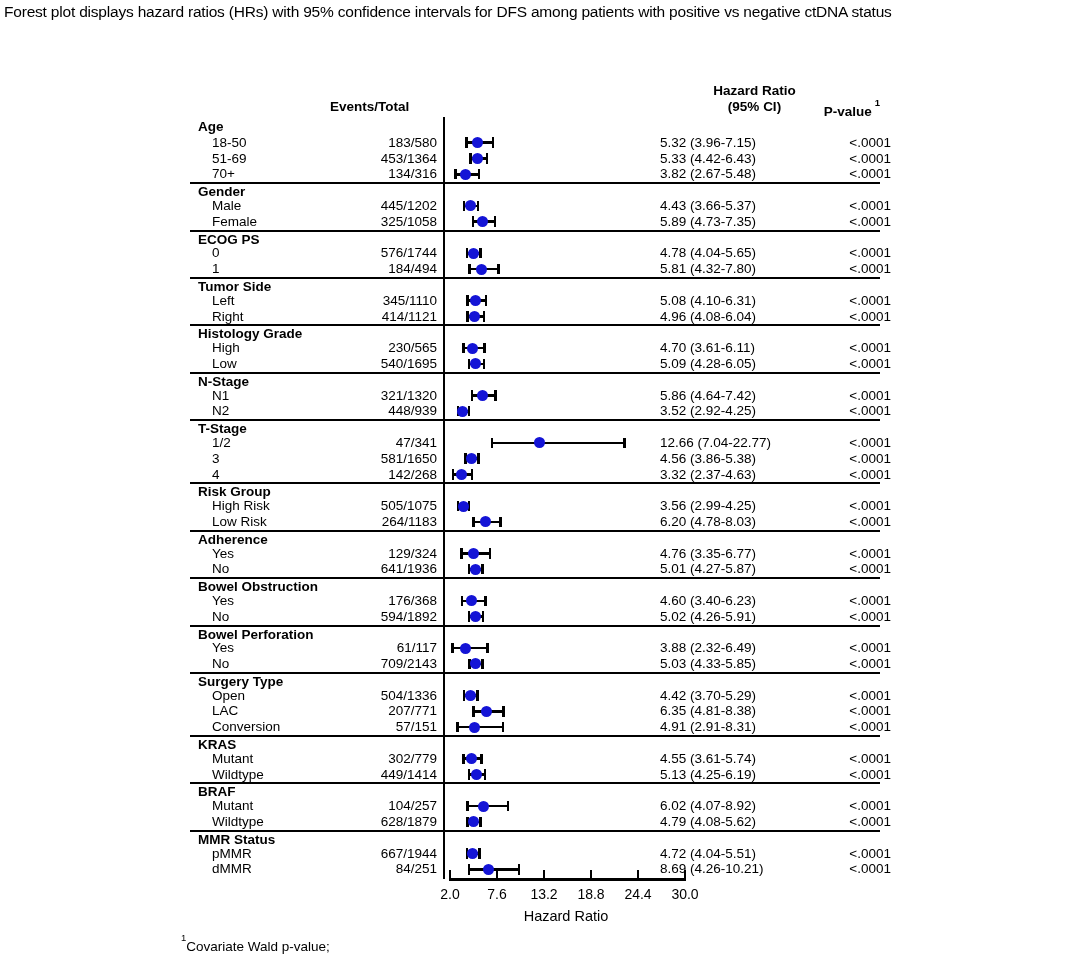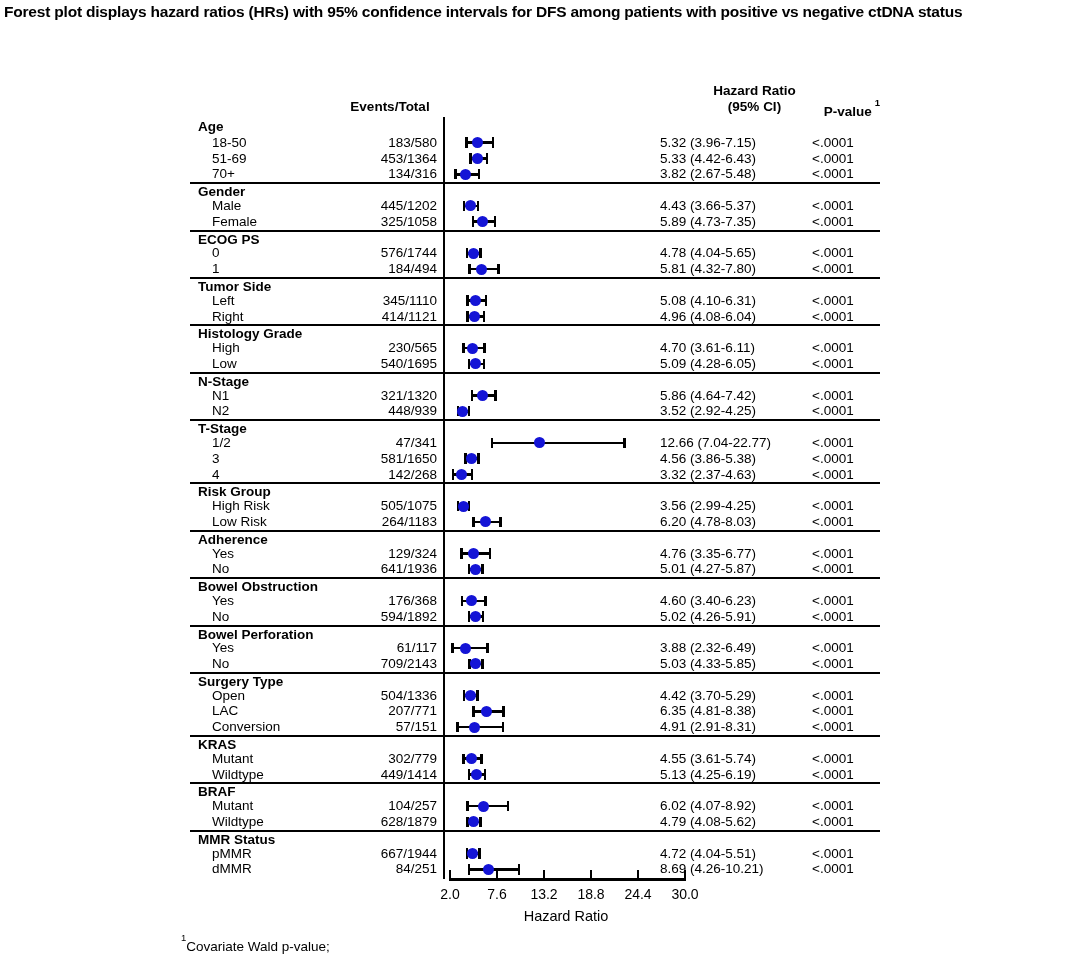--- a/index.html
+++ b/index.html
@@ -1,37 +1,37 @@
 <!DOCTYPE html>
 <html><head>
 <meta charset="utf-8">
 <style>
   *{margin:0;padding:0;box-sizing:border-box}
   body{background:#fff}
   #canvas{position:relative;width:1080px;height:961px;background:#fff;color:#000;
     font-family:"Liberation Sans","DejaVu Sans",sans-serif;overflow:hidden;
     --marker:#1414d6; --line:#000000;}
-  .title{position:absolute;left:4px;top:3px;width:1076px;font-size:15.5px;font-weight:bold;
+  .title{position:absolute;left:4px;top:3px;width:1076px;font-size:15.5px;font-weight:normal;
     white-space:nowrap;letter-spacing:-0.2px}
   .hdr{position:absolute;font-weight:bold;font-size:13.5px;line-height:15.5px;white-space:nowrap}
-  #hdr-events{left:330px;top:99px;width:120px;text-align:center}
+  #hdr-events{left:330px;top:99px;width:120px;text-align:left}
   #hdr-hr{left:672px;top:83px;width:165px;text-align:center}
   #hdr-pv{left:740px;top:99px;width:140px;text-align:right}
   sup{font-size:9.5px;position:relative;top:-4.5px}
   #hdr-pv sup{margin-left:3px}
   #rows{position:absolute;left:190px;top:119px;width:690px}
   .row{position:relative;height:15.8px;font-size:13.5px;line-height:15.8px;white-space:nowrap}
   .row.group{font-weight:bold;border-top:2.5px solid var(--line)}
   .row.group.first{border-top:none}
   .glabel{padding-left:8px;display:inline-block}
   .cell{position:absolute;top:0}
   .lbl{left:22px}
   .events{left:130px;width:117px;text-align:right}
   .hrtext{left:470px;width:152px;}
-  .pval{left:622px;width:56px;}
+  .pval{left:645px;width:56px;text-align:right}
   .ciline{position:absolute;top:6.6px;height:2.6px;background:var(--line)}
   .cap{position:absolute;top:2.7px;width:2.4px;height:10.4px;background:var(--line)}
   .dot{position:absolute;top:2.4px;width:11px;height:11px;border-radius:50%;background:var(--marker)}
   #vline{position:absolute;left:443px;top:117px;width:2px;height:762px;background:var(--line)}
   #xaxis{position:absolute;left:449px;top:878px;width:237px;height:2.5px;background:var(--line)}
   .tick{position:absolute;top:870px;width:2px;height:8px;background:var(--line)}
   .ticklabel{position:absolute;top:886px;width:44px;text-align:center;font-size:14px}
   #xaxis-title{position:absolute;left:465px;top:908px;width:202px;text-align:center;font-size:14.5px}
   #footnote{position:absolute;left:181px;top:936px;font-size:13.5px}
 </style>

